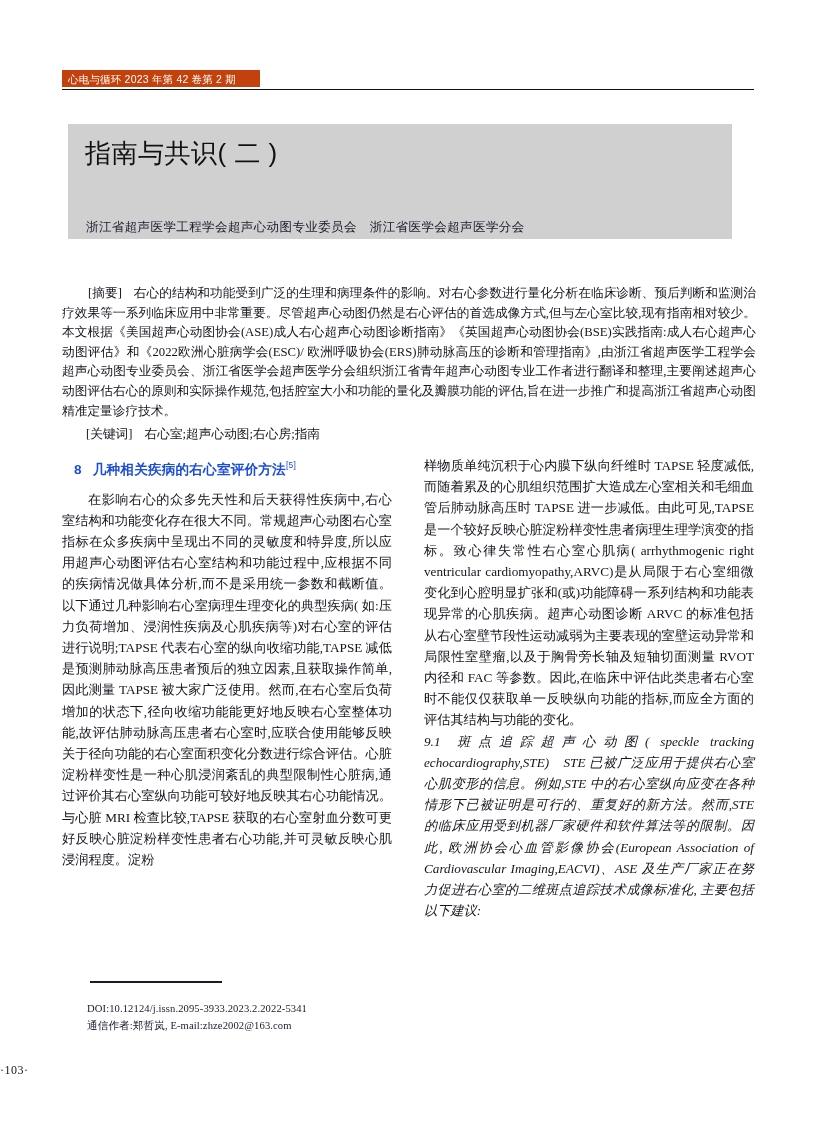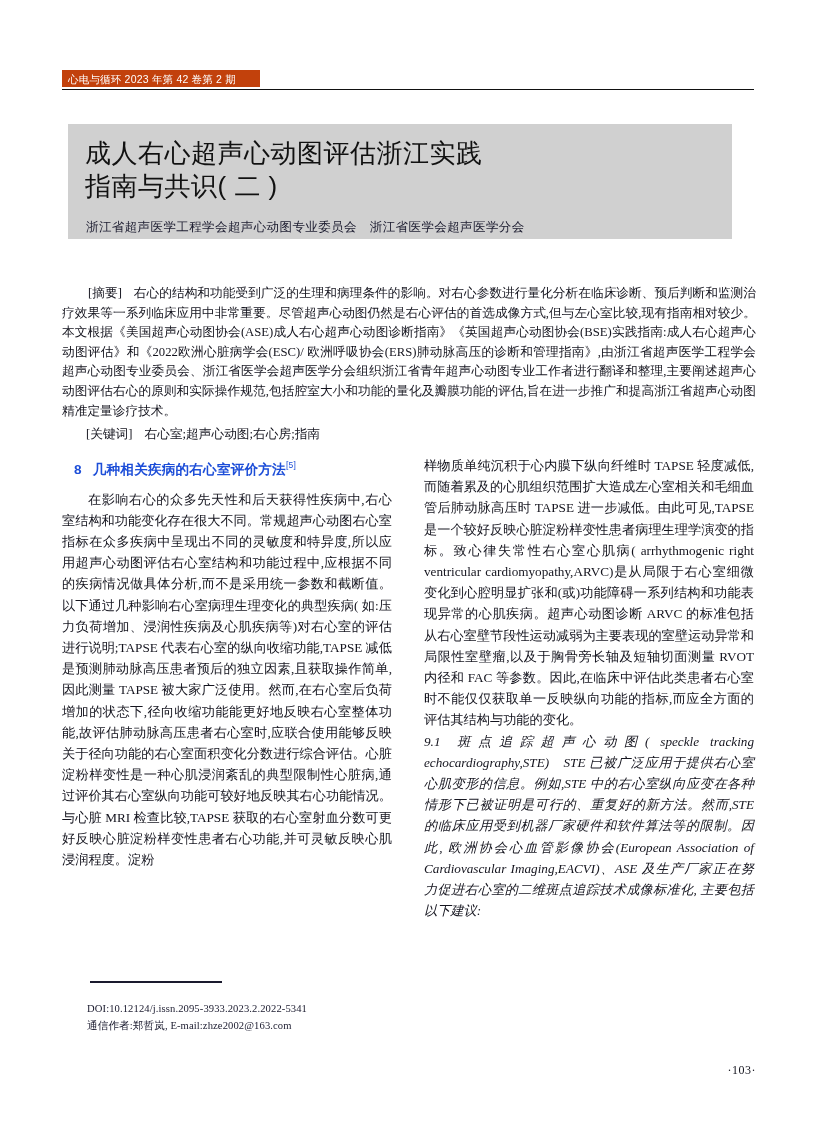--- a/index.html
+++ b/index.html
@@ -196,41 +196,39 @@
     letter-spacing: 0.1px;
   }
   .footnote div { white-space: nowrap; }
 
   
   .page-number {
     position: absolute;
     left: 0;
     top: 1063px;
     width: 756px;
-    text-align: right;
     font-size: 12px;
     letter-spacing: 0.5px;
     color: #14141e;
   }
 </style>
 </head>
 <body>
 
 <div class="page">
 
   <div class="running-header">
     <span>心电与循环 2023 年第 42 卷第 2 期</span>
   </div>
   <div class="header-rule"></div>
 
   <div class="title-box"></div>
 
 
   <div class="title-main">
-    <div>成人右心超声心动图评估浙江实践</div>
     <div>指南与共识( 二 )</div>
   </div>
 
   <div class="title-authors">浙江省超声医学工程学会超声心动图专业委员会　浙江省医学会超声医学分会</div>
 
   <div class="abstract">
     <p class="indent">
       <span style="margin-left:26px">[摘要]</span><span style="margin-left:12px">右心的结构和功能受到广泛的生理和病理条件的影响。对右心参数进行量化分析在临床诊断、预后判断和监测治疗效果等一系列临床应用中非常重要。尽管超声心动图仍然是右心评估的首选成像方式,但与左心室比较,现有指南相对较少。本文根据《美国超声心动图协会(ASE)成人右心超声心动图诊断指南》《英国超声心动图协会(BSE)实践指南:成人右心超声心动图评估》和《2022欧洲心脏病学会(ESC)/ 欧洲呼吸协会(ERS)肺动脉高压的诊断和管理指南》,由浙江省超声医学工程学会超声心动图专业委员会、浙江省医学会超声医学分会组织浙江省青年超声心动图专业工作者进行翻译和整理,主要阐述超声心动图评估右心的原则和实际操作规范,包括腔室大小和功能的量化及瓣膜功能的评估,旨在进一步推广和提高浙江省超声心动图精准定量诊疗技术。</span>
     </p>
     <p class="kw">

